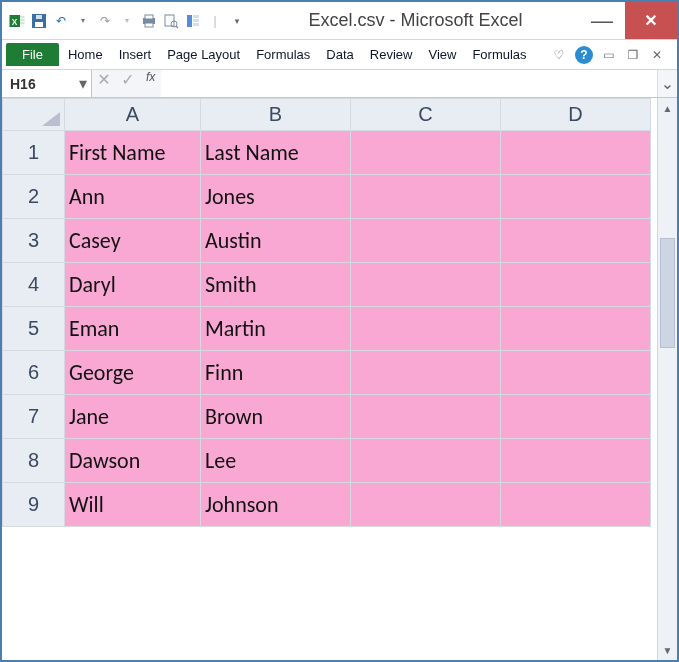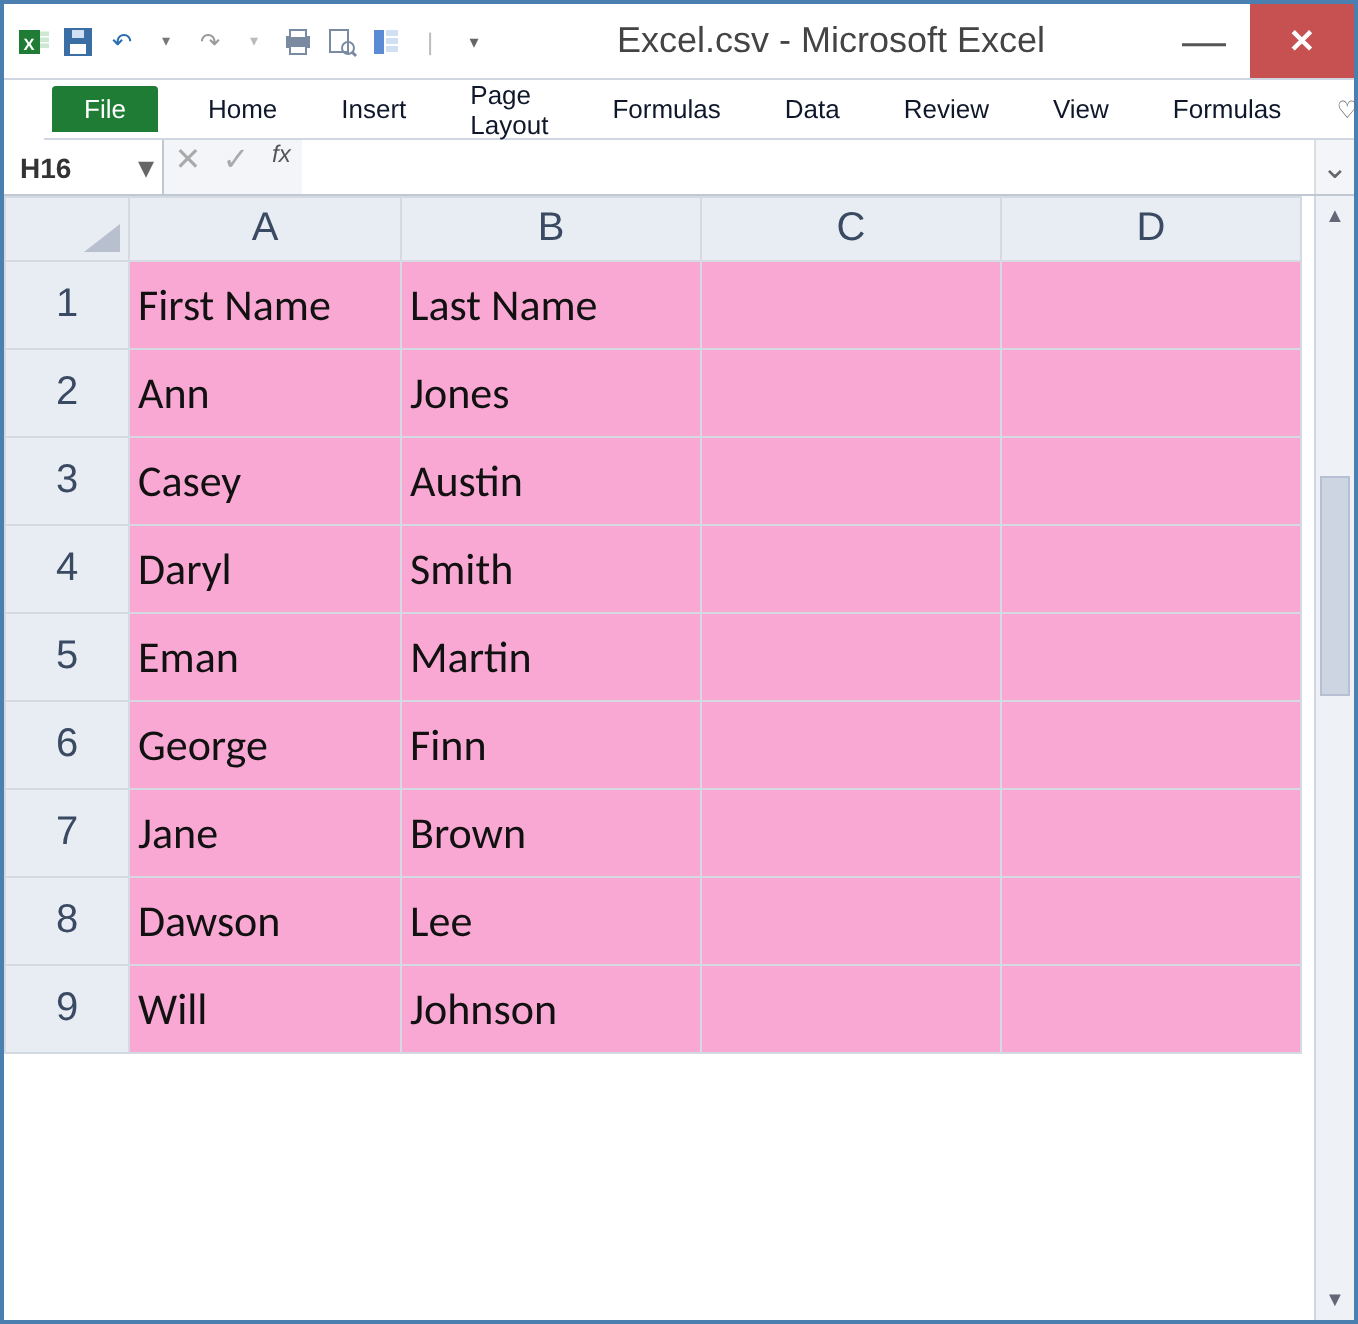--- a/index.html
+++ b/index.html
@@ -66,22 +66,21 @@
     font-size: 16px;
     font-weight: bold;
   }
   
   .ribbon-row {
     height: 30px;
     display: flex;
     align-items: center;
     padding: 0 4px;
     border-bottom: 1px solid #d0d7e2;
-    gap: 18px;
-    margin-left: 20px;
+    gap: 2px;
   }
   .file-tab {
     background: #1e7c35;
     color: #fff;
     font-size: 13px;
     padding: 4px 16px;
     border-radius: 2px 2px 0 0;
     cursor: pointer;
   }
   .rtab {
@@ -111,21 +110,21 @@
   }
   
   .formula-row {
     height: 28px;
     display: flex;
     align-items: stretch;
     border-bottom: 1px solid #c0c8d4;
     background: #f3f5f9;
   }
   .name-box {
-    width: 80px;
+    width: 90px;
     border-right: 1px solid #c0c8d4;
     display: flex;
     align-items: center;
     background: #fff;
   }
   .name-box-text {
     flex:1;
     padding: 0 8px;
     font-size: 14px;
     font-weight: bold;

